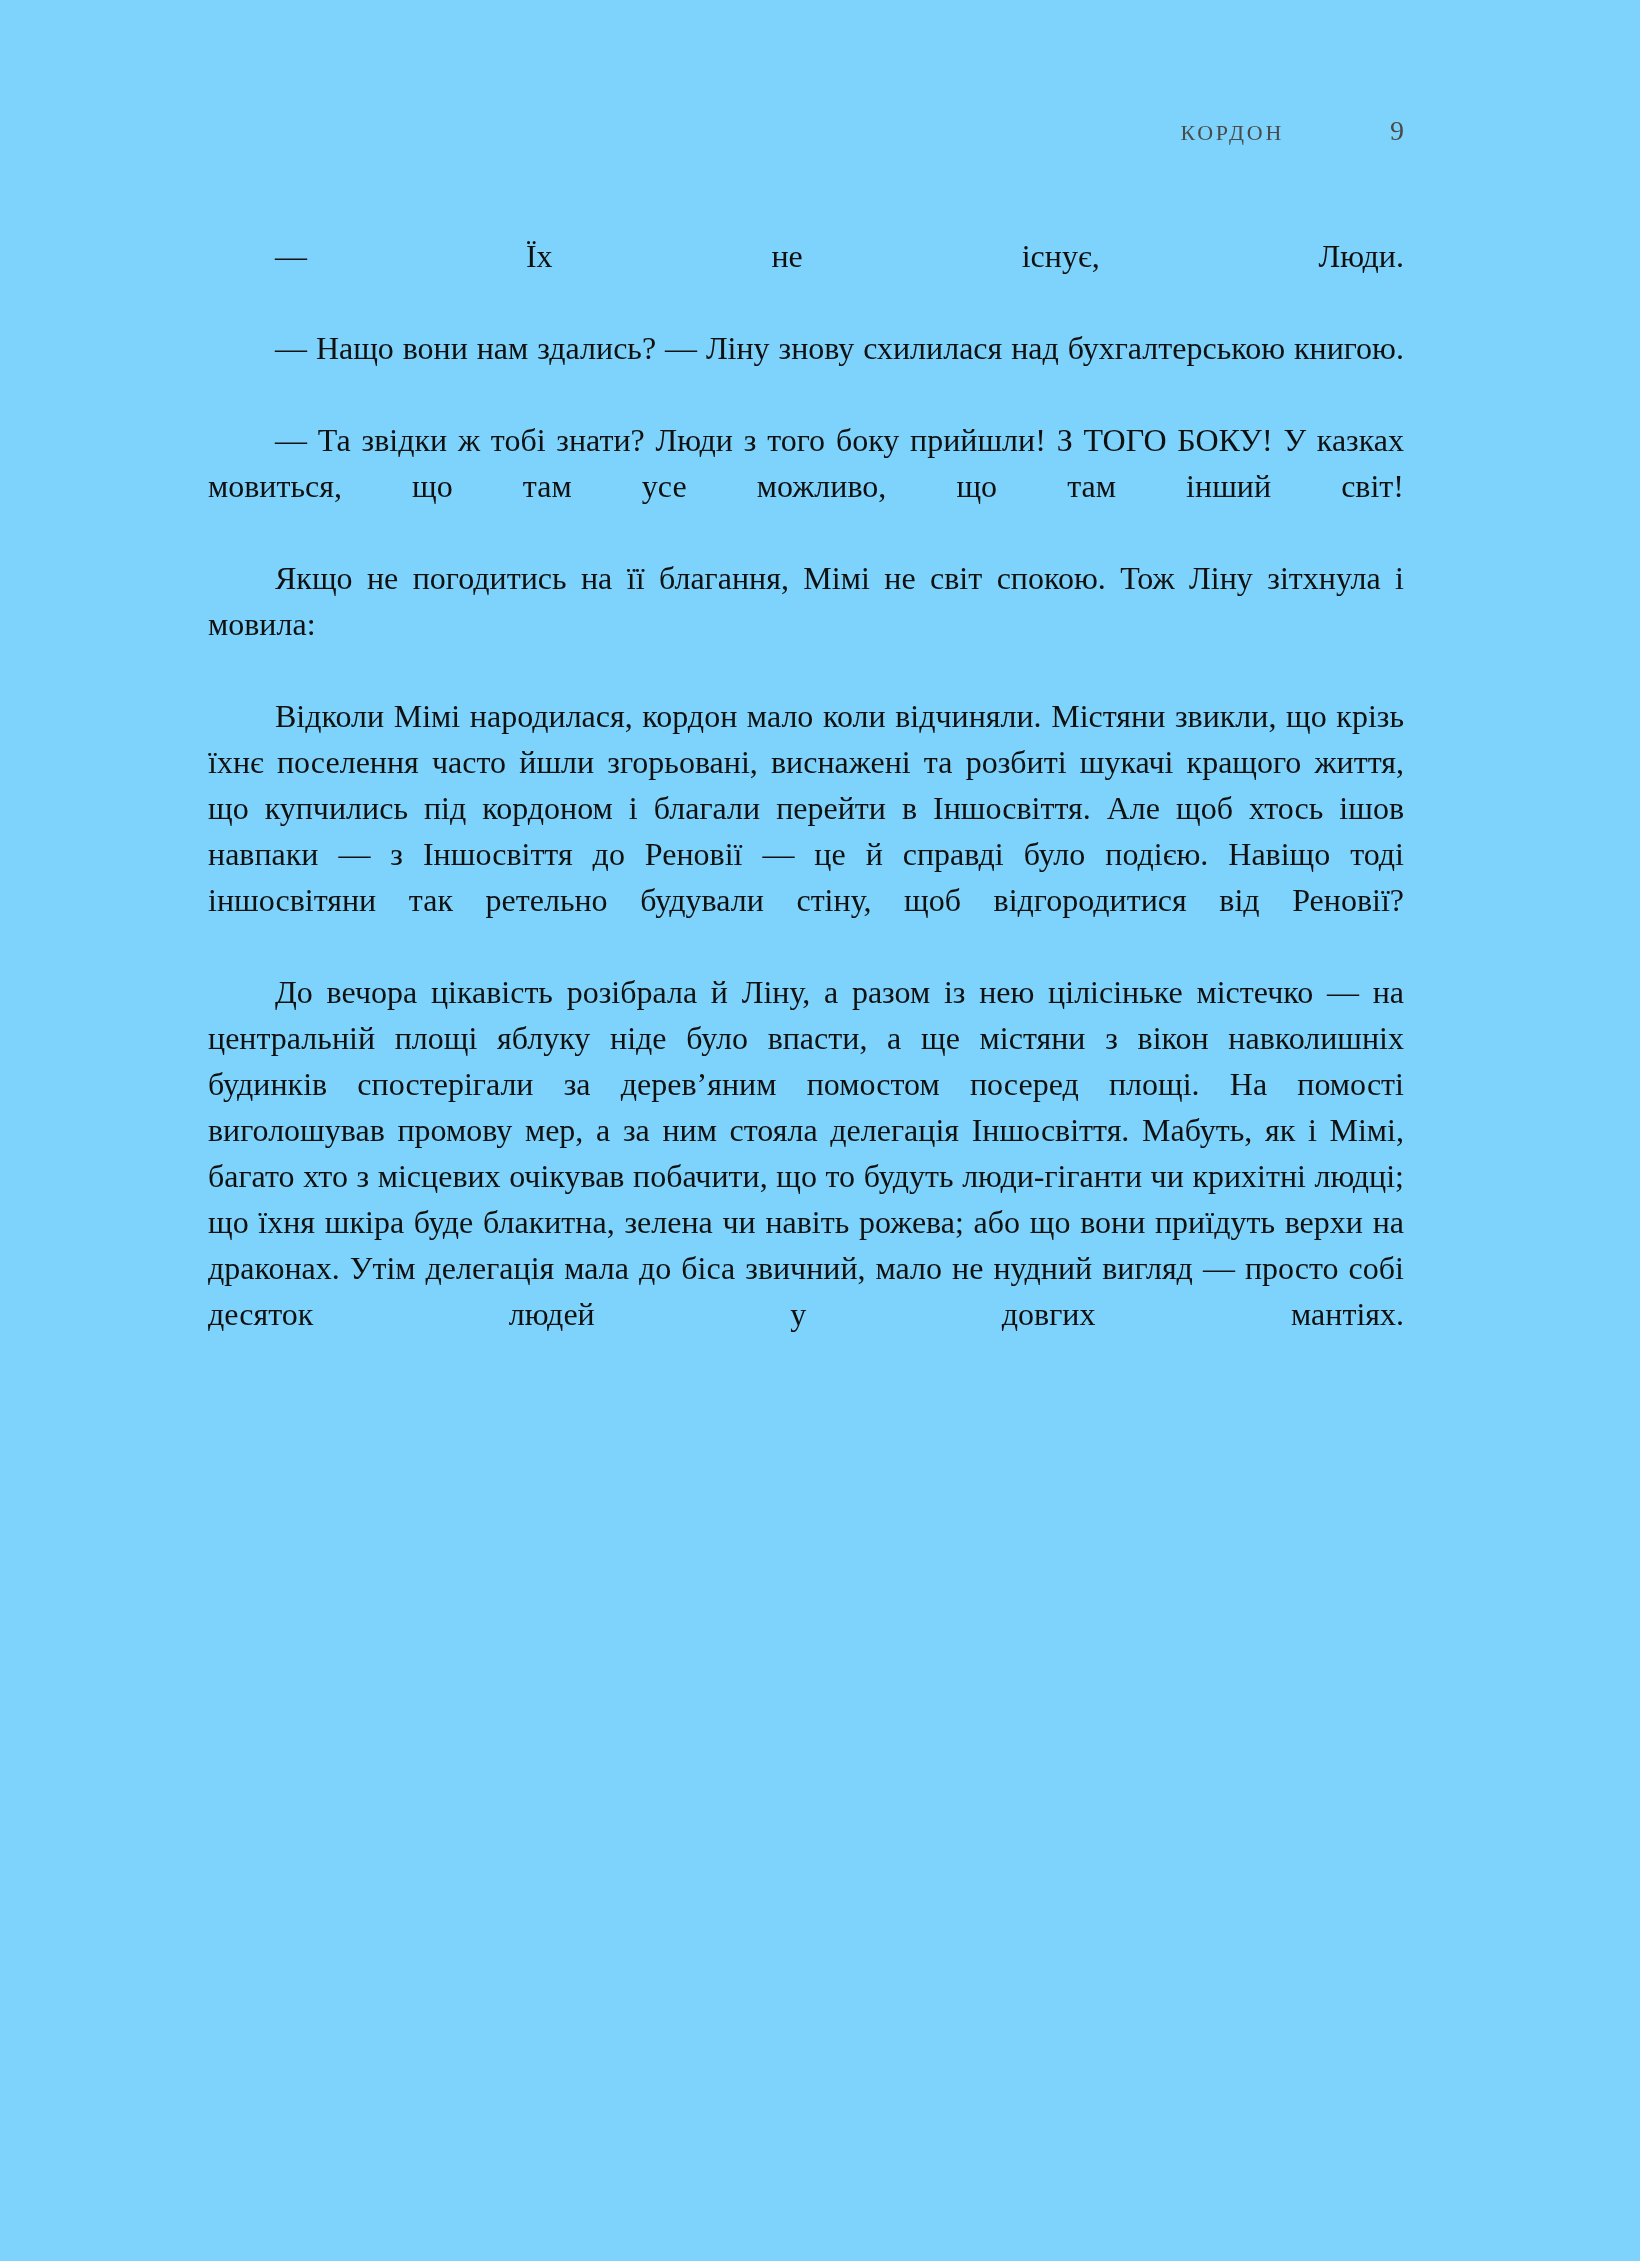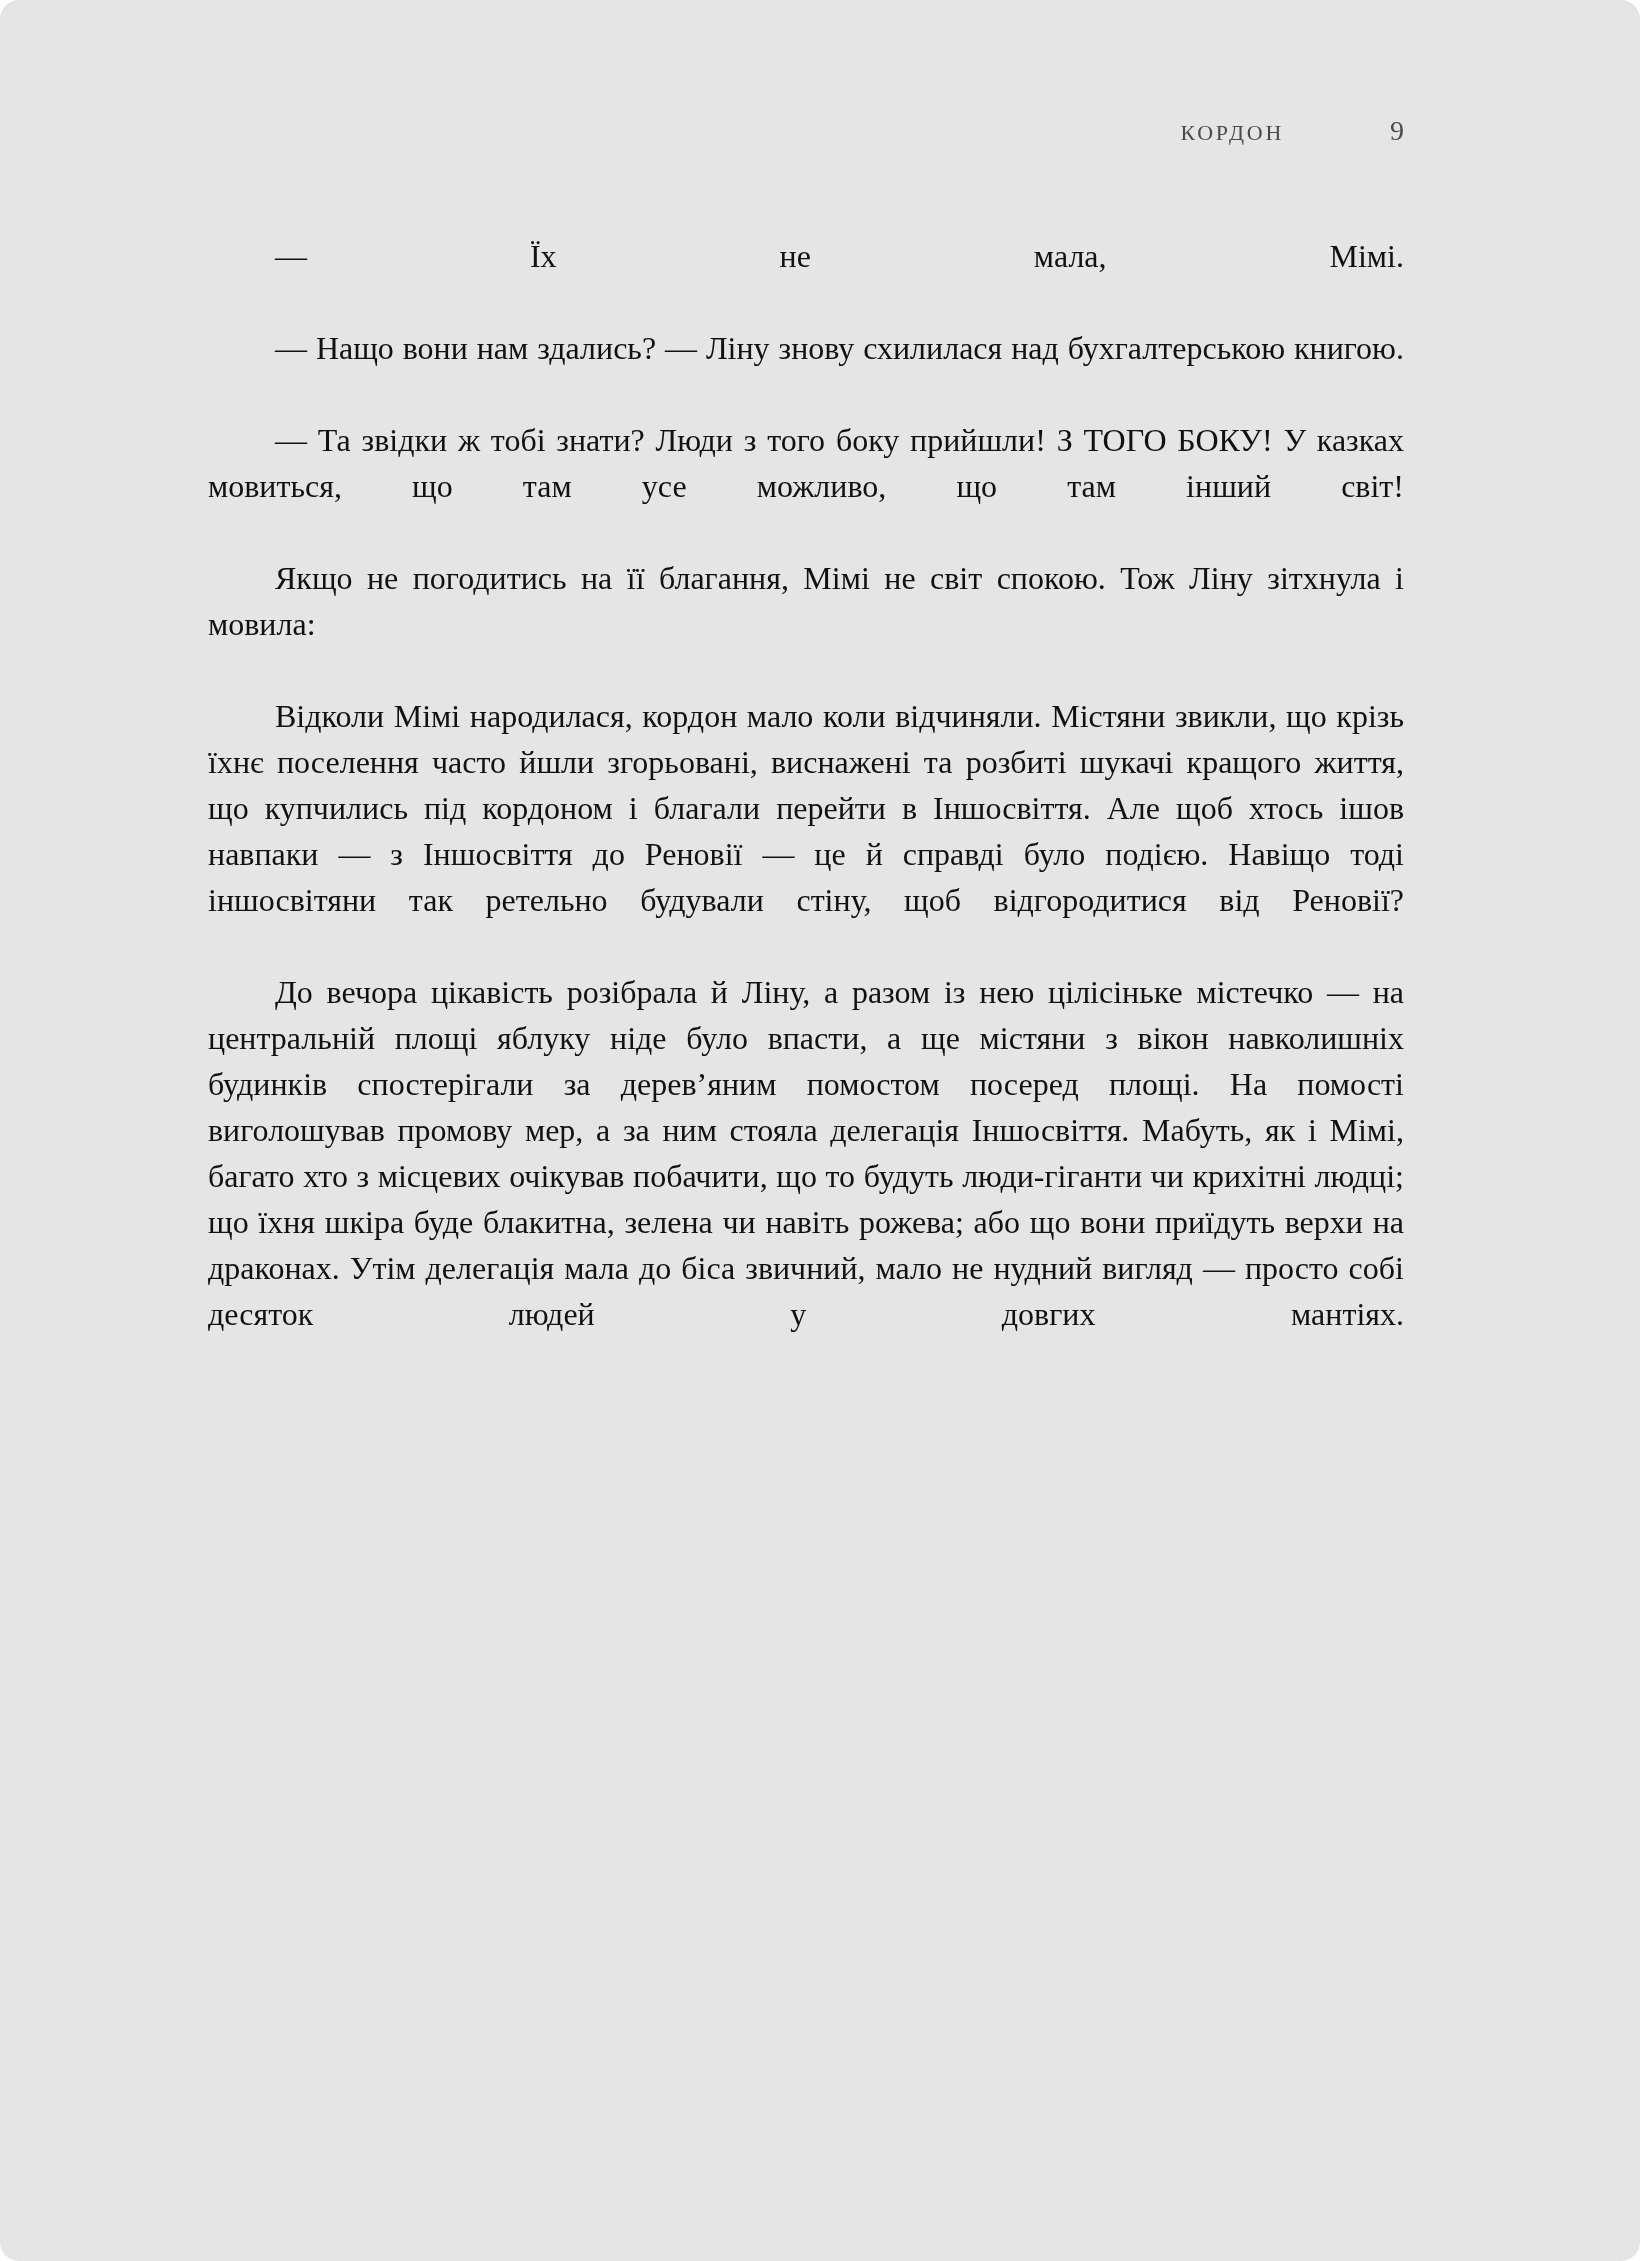--- a/index.html
+++ b/index.html
@@ -5,25 +5,24 @@
   html, body {
     margin: 0;
     padding: 0;
     background: #ffffff;
   }
 
   .page {
     position: relative;
     width: 1640px;
     height: 2261px;
-    background: #e5e5e5;
+    background: #7dd3fc;
     box-sizing: border-box;
     overflow: hidden;
     font-family: "Liberation Serif", "DejaVu Serif", serif;
-    border-radius: 19px;
   }
 
   
   .running-head {
     position: absolute;
     top: 115px;
     left: 208px;
     width: 1196px;
     display: flex;
     flex-direction: row;
@@ -81,21 +80,21 @@
 <body>
 
 <div class="page">
 
   <div class="running-head">
     <span class="chapter-title">КОРДОН</span>
     <span class="folio">9</span>
   </div>
 
   <div class="text-block">
-    <p class="para">— Їх не мала, Мімі.</p>
+    <p class="para">— Їх не існує, Люди.</p>
     <p class="para">— Нащо вони нам здались? — Ліну знову схилилася над бухгалтерською книгою.</p>
     <p class="para">— Та звідки ж тобі знати? Люди з того боку прийшли! З ТОГО БОКУ! У казках мовиться, що там усе можливо, що там інший світ!</p>
     <p class="para">Якщо не погодитись на її благання, Мімі не світ спокою. Тож Ліну зітхнула і мовила:</p>
     <p class="para">Відколи Мімі народилася, кордон мало коли відчиняли. Містяни звикли, що крізь їхнє поселення часто йшли згорьовані, виснажені та розбиті шукачі кращого життя, що купчились під кордоном і благали перейти в Іншосвіття. Але щоб хтось ішов навпаки — з Іншосвіття до Реновії — це й справді було подією. Навіщо тоді іншосвітяни так ретельно будували стіну, щоб відгородитися від Реновії?</p>
     <p class="para">До вечора цікавість розібрала й Ліну, а разом із нею цілісіньке містечко — на центральній площі яблуку ніде було впасти, а ще містяни з вікон навколишніх будинків спостерігали за дерев’яним помостом посеред площі. На помості виголошував промову мер, а за ним стояла делегація Іншосвіття. Мабуть, як і Мімі, багато хто з місцевих очікував побачити, що то будуть люди-гіганти чи крихітні людці; що їхня шкіра буде блакитна, зелена чи навіть рожева; або що вони приїдуть верхи на драконах. Утім делегація мала до біса звичний, мало не нудний вигляд — просто собі десяток людей у довгих мантіях.</p>
   </div>
 
 </div>
 
 

